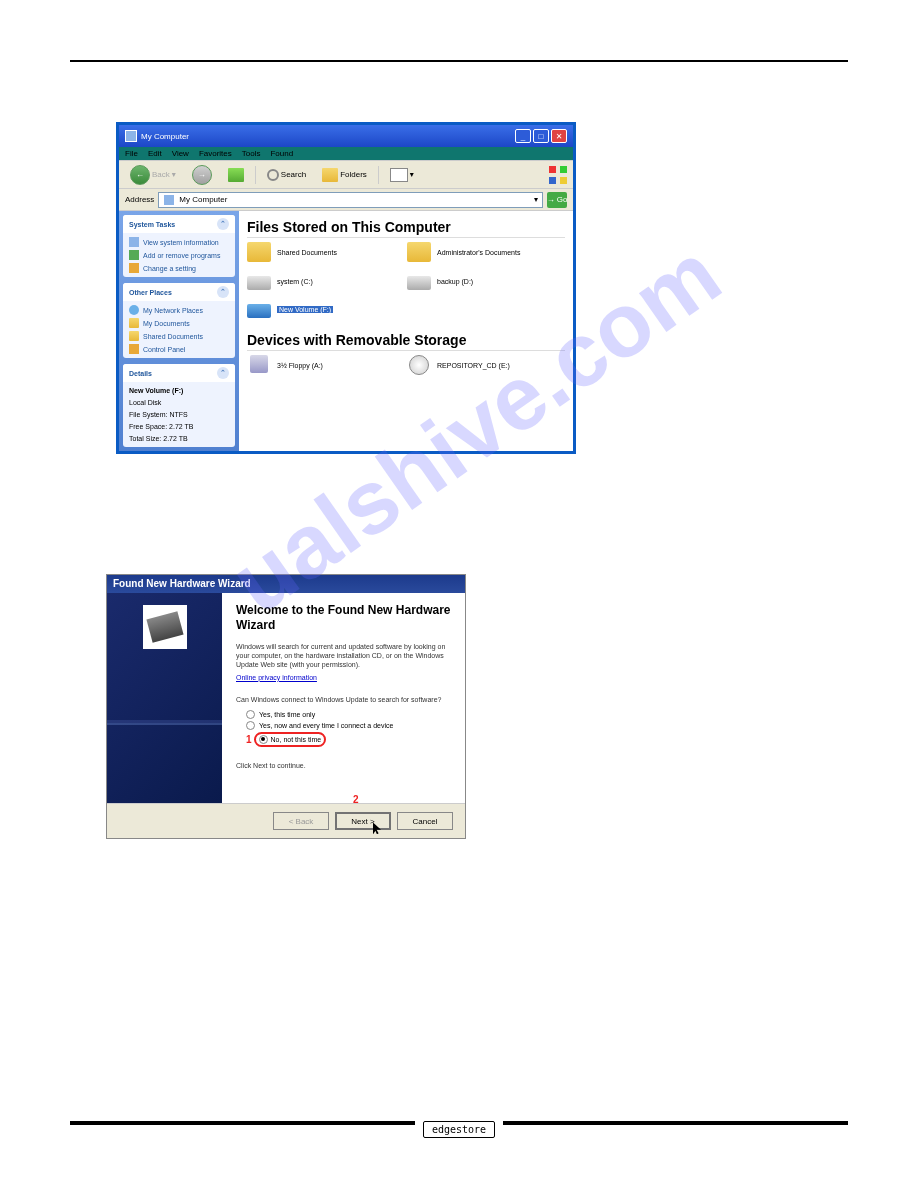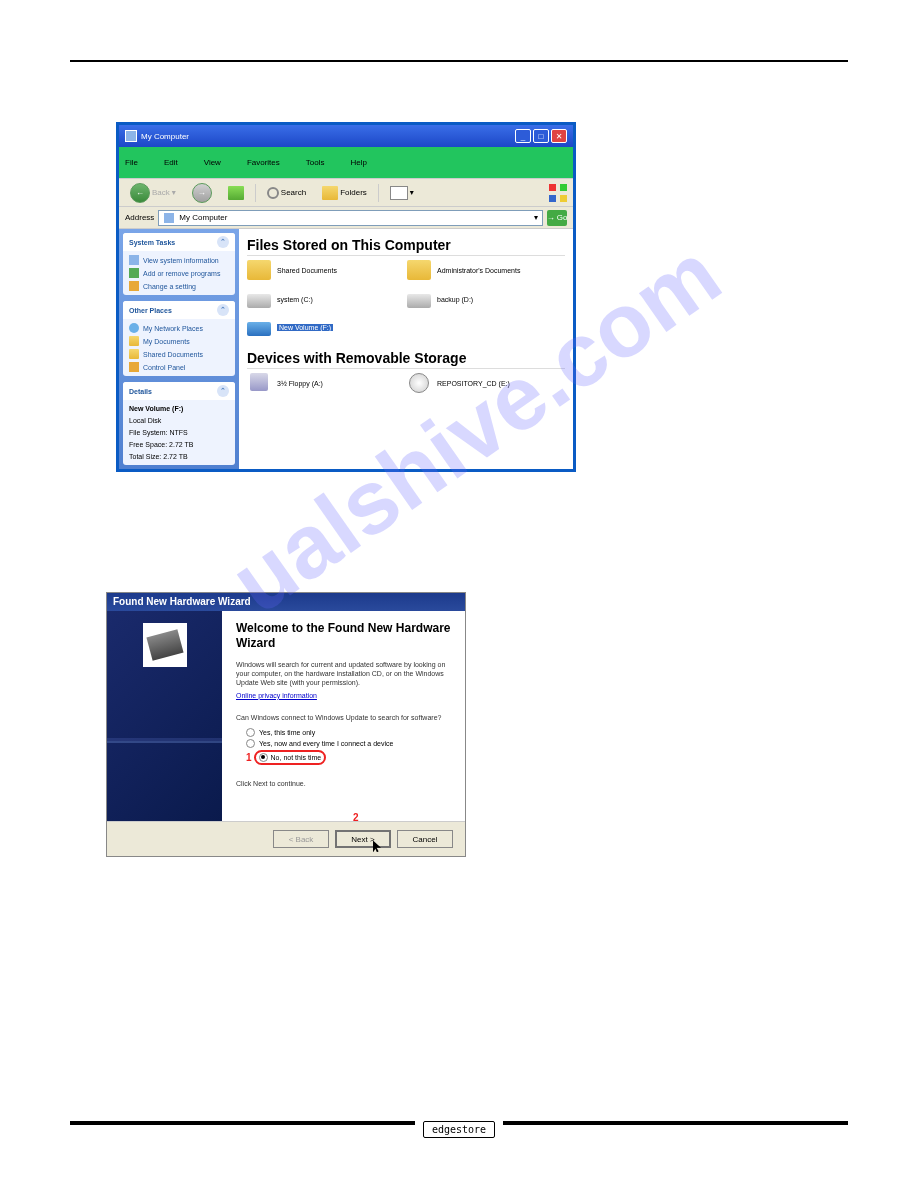--- a/index.html
+++ b/index.html
@@ -7,21 +7,21 @@
 .page{padding:60px 70px 40px 70px;position:relative;height:100%}
 .hr{height:2px;background:#000;margin-bottom:60px}
 .watermark{position:absolute;top:30%;left:20%;width:70%;font-size:90px;color:rgba(100,100,255,0.25);transform:rotate(-35deg);font-weight:bold;pointer-events:none;z-index:10}
 .xp-window{border:3px solid #0a5bc4;background:#ece9d8;width:460px;font-size:8px;position:relative}
 .titlebar{background:linear-gradient(#3a6ee8,#1c47c7);color:#fff;padding:3px 6px;display:flex;align-items:center;justify-content:space-between;height:22px}
 .titlebar-left{display:flex;align-items:center;gap:4px}
 .tb-icon{width:12px;height:12px;background:#8cb4e8;border:1px solid #fff}
 .winbtns{display:flex;gap:2px}
 .winbtn{width:16px;height:14px;background:#2d5cd8;border:1px solid #fff;border-radius:2px;display:flex;align-items:center;justify-content:center;color:#fff;font-size:8px;cursor:pointer}
 .winbtn.close{background:#e04343}
-.menubar{background:#22c55e;padding:11px 6px;display:flex;gap:26px;font-size:8px;border-bottom:1px solid #ccc;color:#000}
+.menubar{background:#0f766e;padding:2px 6px;display:flex;gap:10px;font-size:8px;border-bottom:1px solid #ccc;color:#000}
 .menubar span{cursor:pointer}
 .toolbar{background:#ece9d8;padding:4px 6px;display:flex;gap:6px;align-items:center;border-bottom:1px solid #ccc;height:28px;position:relative}
 .tbtn{display:flex;align-items:center;gap:2px;padding:2px 4px;border:1px solid transparent;border-radius:3px;color:#aaa}
 .tbtn.active{color:#000}
 .navcircle{width:20px;height:20px;border-radius:50%;background:linear-gradient(#6db56d,#3a8a3a);display:flex;align-items:center;justify-content:center;color:#fff;font-weight:bold;border:1px solid #5a9a5a}
 .navcircle.grey{background:linear-gradient(#d0d0d0,#a0a0a0)}
 .foldericon{width:16px;height:14px;background:linear-gradient(#f5d76e,#e8b838);border-radius:1px;display:inline-block}
 .foldericon.green{background:linear-gradient(#8d5,#5a3)}
 .searchicon{width:12px;height:12px;border:2px solid #888;border-radius:50%;position:relative;display:inline-block}
 .viewicon{width:18px;height:14px;border:1px solid #888;background:#fff;display:inline-block;position:relative}
@@ -95,21 +95,21 @@
         <div class="winbtn">□</div>
         <div class="winbtn close">✕</div>
       </div>
     </div>
     <div class="menubar">
       <span>File</span>
       <span>Edit</span>
       <span>View</span>
       <span>Favorites</span>
       <span>Tools</span>
-      <span>Help</span>
+      <span>Found</span>
     </div>
     <div class="toolbar">
       <div class="tbtn"><div class="navcircle">←</div><span>Back</span> ▾</div>
       <div class="tbtn">
           <div class="navcircle grey">→</div>
         </div>
       <div class="tbtn active">
           <span class="foldericon green"></span>
         </div>
       <div style="width:1px;height:18px;background:#ccc"></div>

